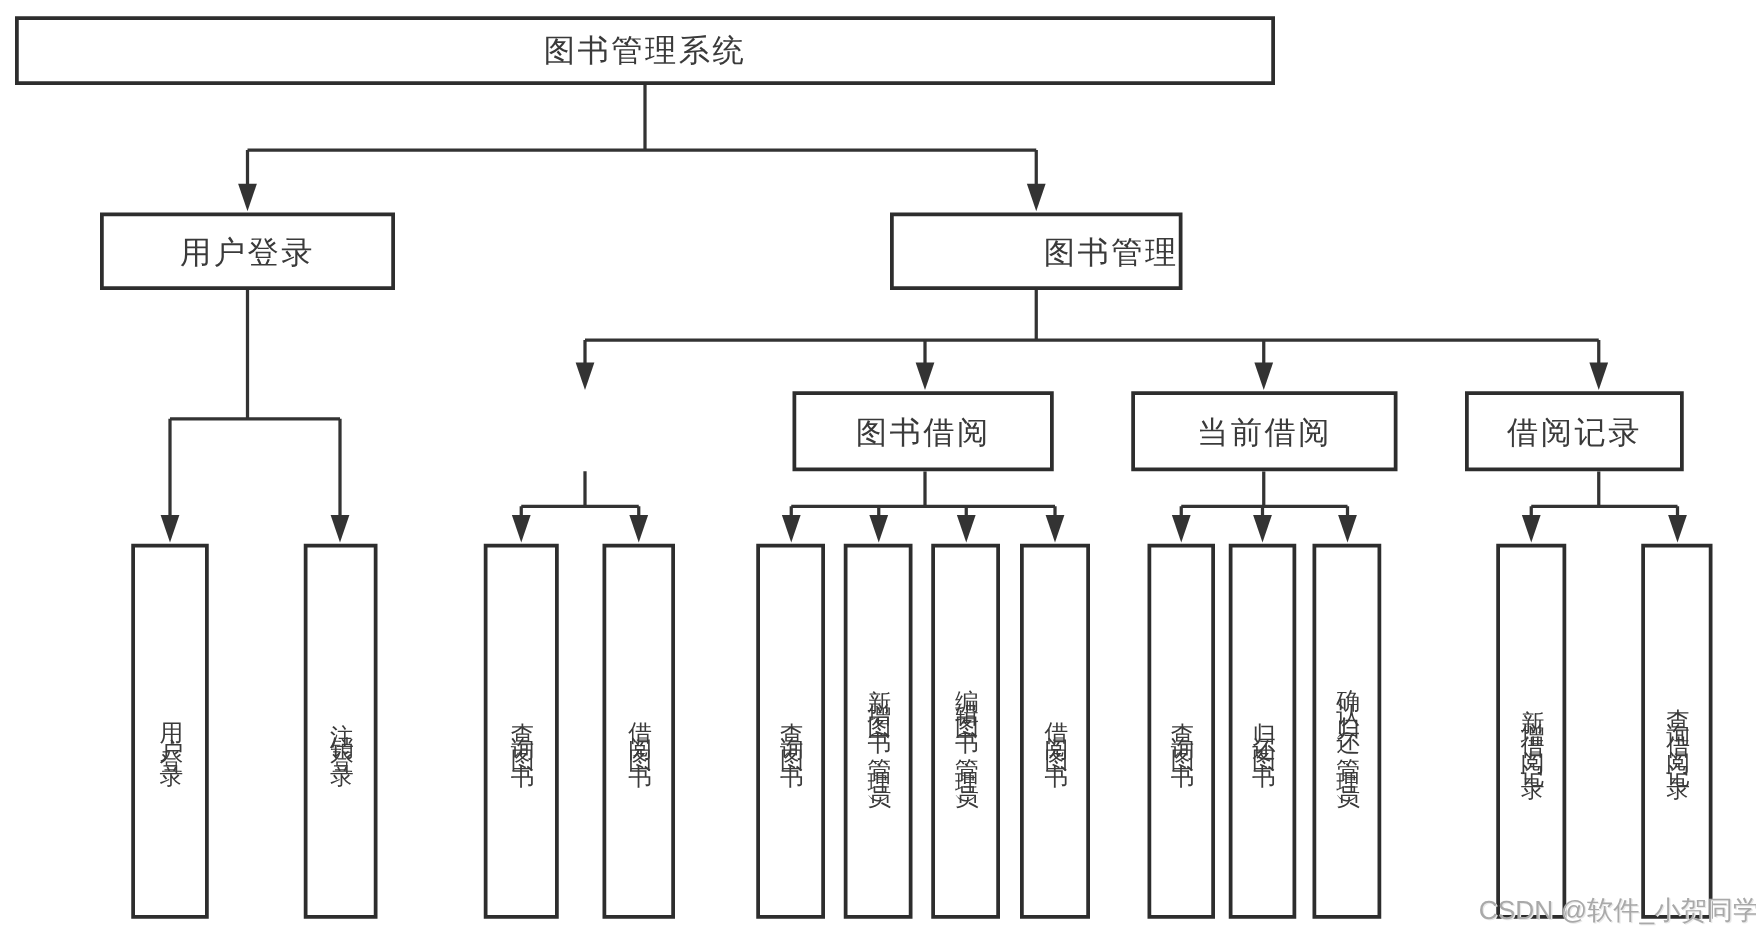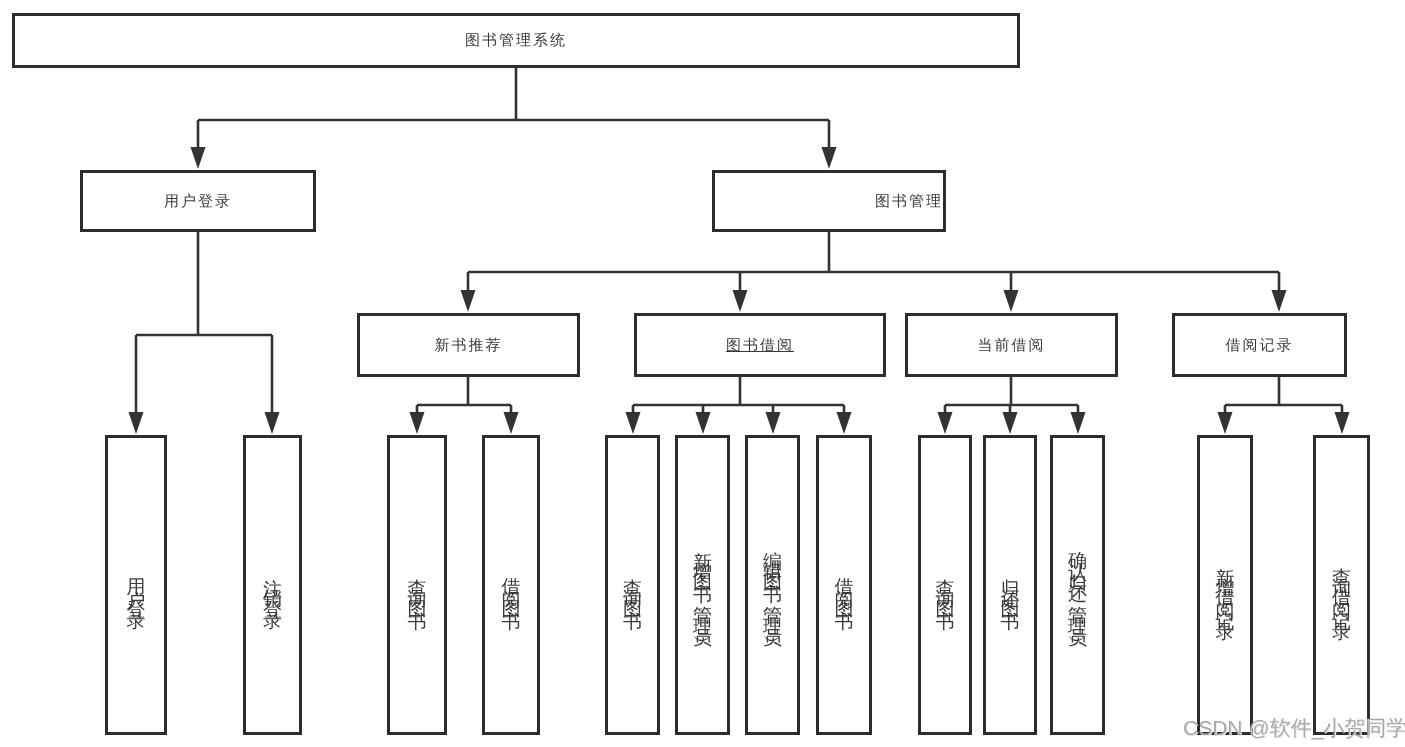--- a/index.html
+++ b/index.html
@@ -26,21 +26,21 @@
     position: absolute;
     box-sizing: border-box;
     border: 3px solid #2d2d2d;
     background: #ffffff;
     display: flex;
     align-items: center;
     justify-content: center;
     color: #3a3a3a;
   }
   .box .label {
-    font-size: 15px;
+    font-size: 25px;
     letter-spacing: 2px;
     white-space: nowrap;
   }
   .leaf .label {
     writing-mode: vertical-rl;
     text-orientation: mixed;
     letter-spacing: 11px;
     font-size: 19px;
     white-space: nowrap;
   }
@@ -132,24 +132,21 @@
     <span class="label">图书管理系统</span>
   </div>
 
   <div class="box" style="left:80px; top:170px; width:236px; height:62px;">
     <span class="label">用户登录</span>
   </div>
   <div class="box" style="left:712px; top:170px; width:234px; height:62px;justify-content:flex-end;">
     <span class="label">图书管理</span>
   </div>
 
-  <div class="box" style="left:357px; top:313px; width:223px; height:64px;">
-    <span class="label">新书推荐</span>
-  </div>
-  <div class="box" style="left:634px; top:313px; width:252px; height:64px;text-decoration:underline;">
+  <div class="box" style="left:634px; top:313px; width:209px; height:64px;">
     <span class="label">图书借阅</span>
   </div>
   <div class="box" style="left:905px; top:313px; width:213px; height:64px;">
     <span class="label">当前借阅</span>
   </div>
   <div class="box" style="left:1172px; top:313px; width:175px; height:64px;">
     <span class="label">借阅记录</span>
   </div>
 
   <div class="box leaf" style="left:105px; top:435px; width:62px; height:300px;">

